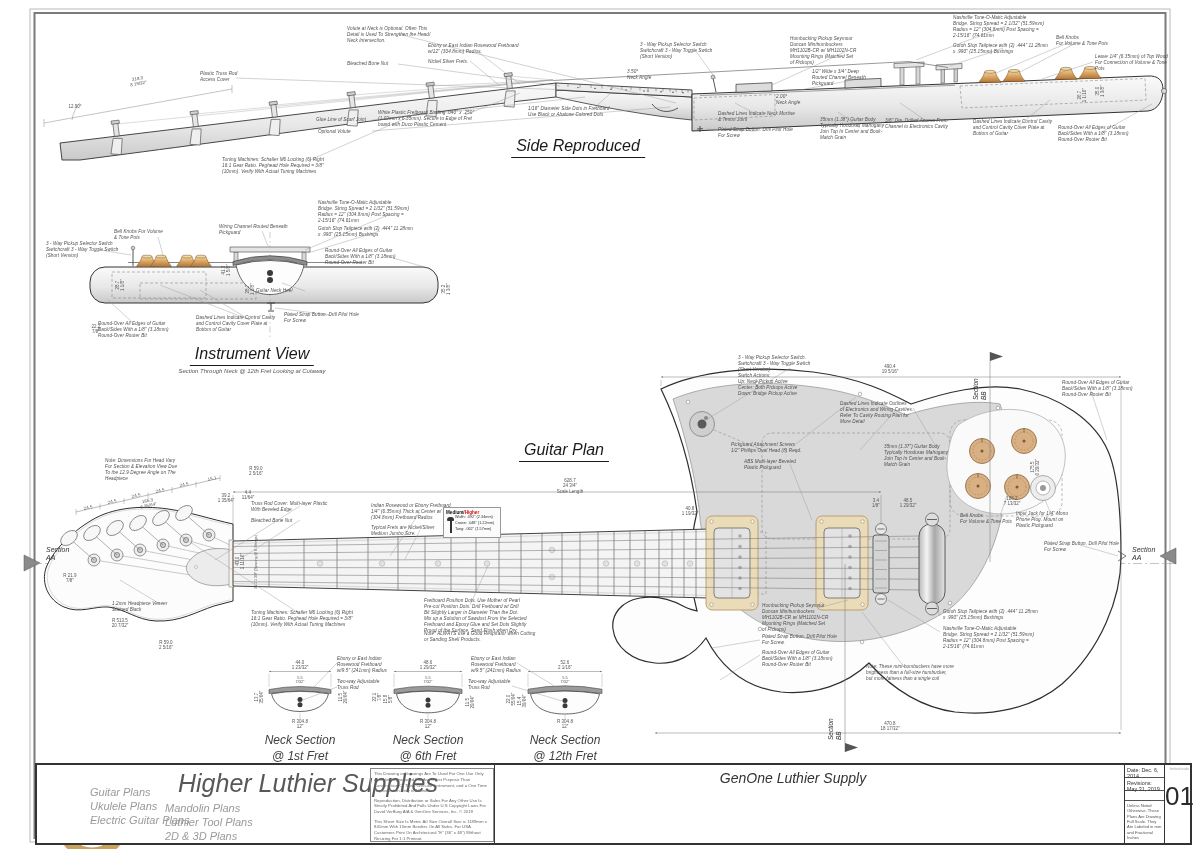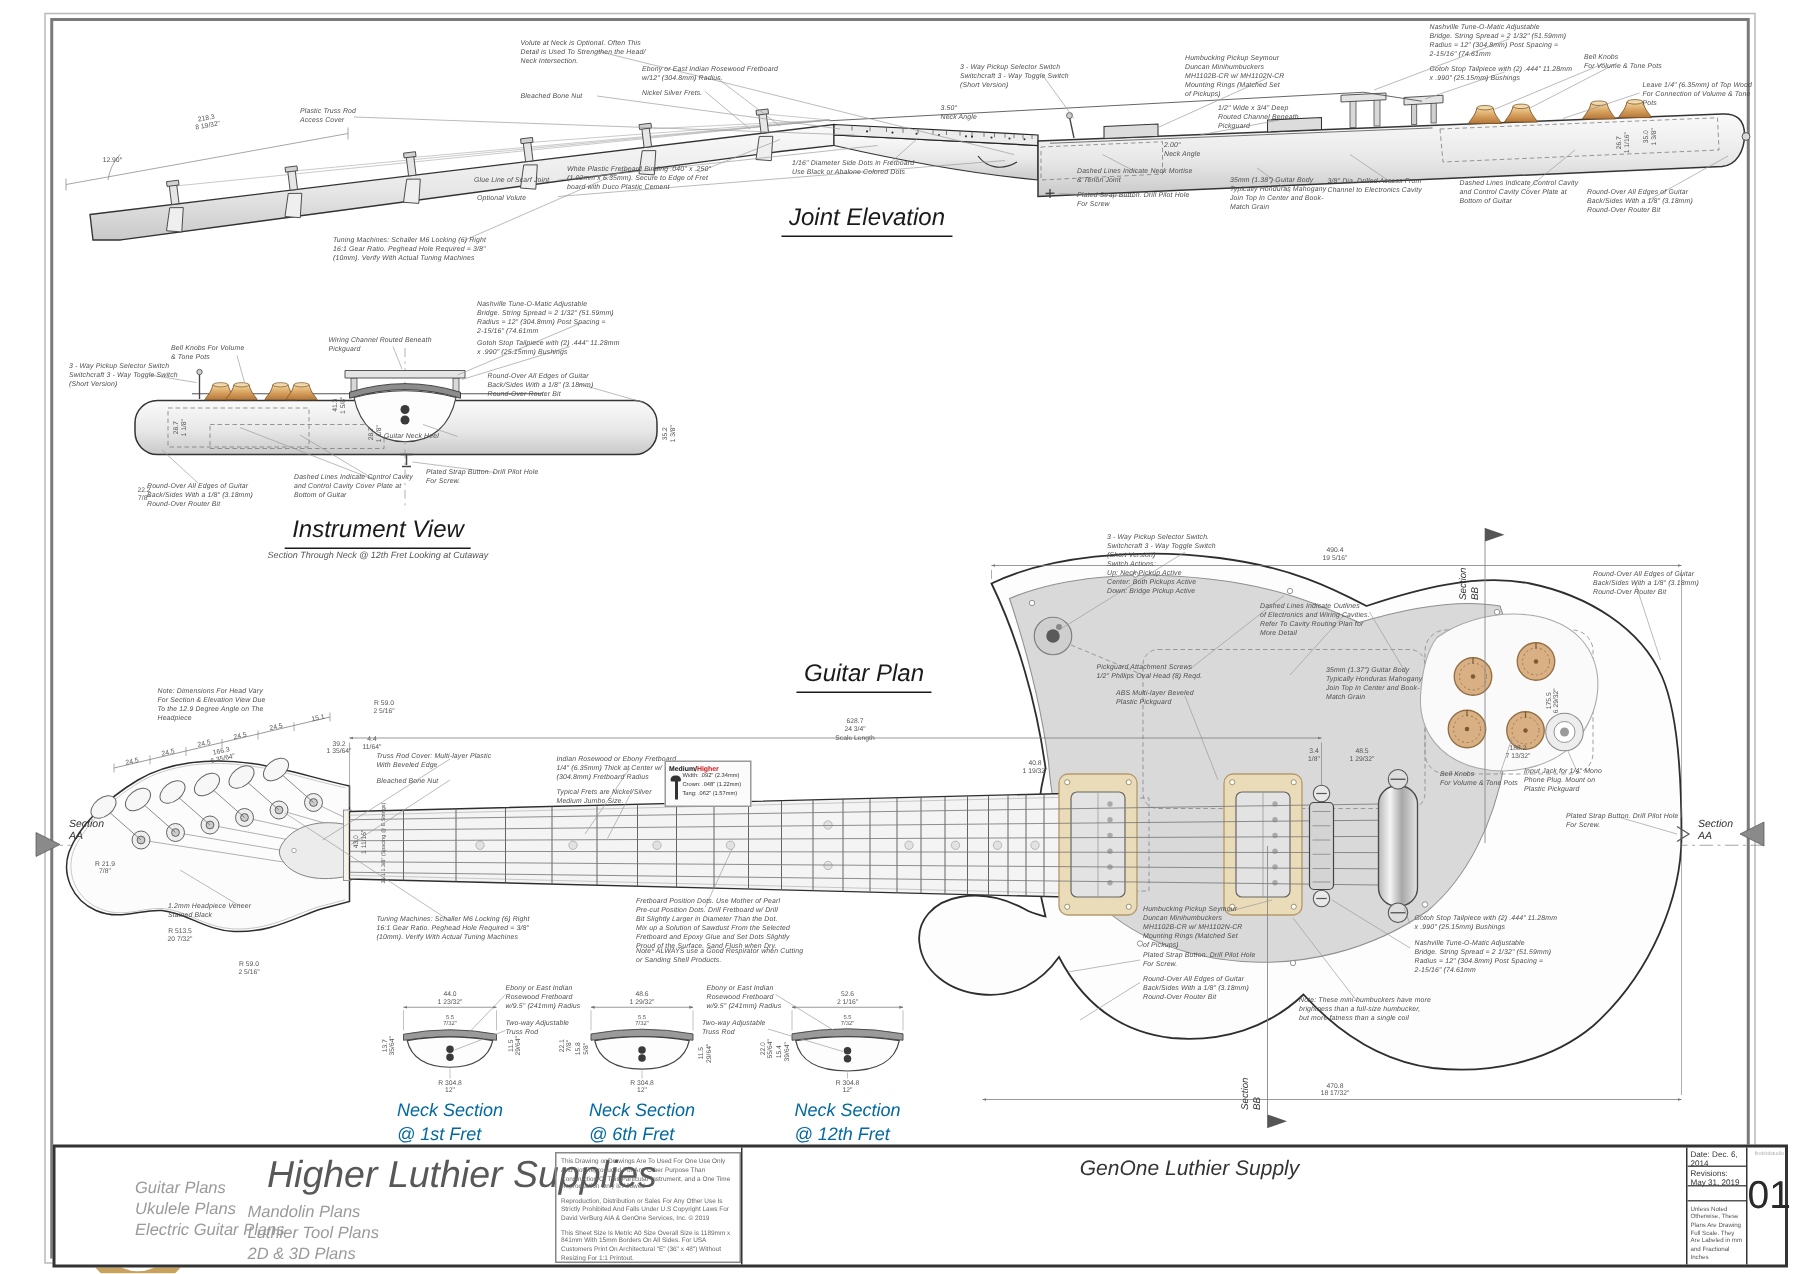--- a/index.html
+++ b/index.html
@@ -28,22 +28,22 @@
   .vt {
     position:absolute; transform:translateX(-50%);
     font: italic 16px/1.1 "Liberation Sans", sans-serif; color:#1a1a1a;
     border-bottom:1.3px solid #1a1a1a; padding:0 5px 2px;
   }
   .vts {
     position:absolute; transform:translateX(-50%);
     font: italic 6px/1.2 "Liberation Sans", sans-serif; color:#555; white-space:nowrap;
   }
   .nt {
-    position:absolute; transform:translateX(-50%); text-align:left;
-    font: italic 12px/1.3 "Liberation Sans", sans-serif; color:#0369a1; white-space:pre-line;
+    position:absolute; transform:translateX(-50%); text-align:center;
+    font: italic 12px/1.3 "Liberation Sans", sans-serif; color:#404040; white-space:pre-line;
   }
   
   #fretbox {
     position:absolute; left:443px; top:507px; width:58px; height:31px;
     border:.8px solid #999; background:#fbfbfb; padding:1.5px 2px; z-index:5;
   }
   #fretbox .fb-hd { font: bold 4.6px/1.2 "Liberation Sans", sans-serif; color:#111; }
   #fretbox .fb-hd .red { color:#cc1111; }
   #fretbox .fb-row { display:flex; }
   #fretbox .fb-ic { width:9px; position:relative; }
@@ -460,24 +460,24 @@
           <circle cx="281" cy="791" r="3.2"></circle>
           <circle cx="305" cy="832" r="3.2"></circle>
           <circle cx="352" cy="824" r="3.2"></circle>
           <circle cx="344" cy="782" r="3.2"></circle>
           <rect x="278" y="778" width="6" height="10"></rect>
           <rect x="341" y="770" width="6" height="10"></rect>
         </g>
   </g>
 </svg>
 
-<div class="vt" style="left:578px;top:137px">Joint Elevation</div>
+<div class="vt" style="left:578px;top:137px">Side Reproduced</div>
 <div class="vt" style="left:252px;top:345px">Instrument View</div>
 <div class="vts" style="left:252px;top:368px">Section Through Neck @ 12th Fret Looking at Cutaway</div>
-<div class="vt" style="left:576px;top:441px">Guitar Plan</div>
+<div class="vt" style="left:564px;top:441px">Guitar Plan</div>
 <div class="nt" style="left:300px;top:733px">Neck Section
 @ 1st Fret</div>
 <div class="nt" style="left:428px;top:733px">Neck Section
 @ 6th Fret</div>
 <div class="nt" style="left:565px;top:733px">Neck Section
 @ 12th Fret</div>
 
 <div class="ann" style="left:347px;top:26px">Volute at Neck is Optional. Often This
 Detail is Used To Strengthen the Head/
 Neck Intersection.</div>

